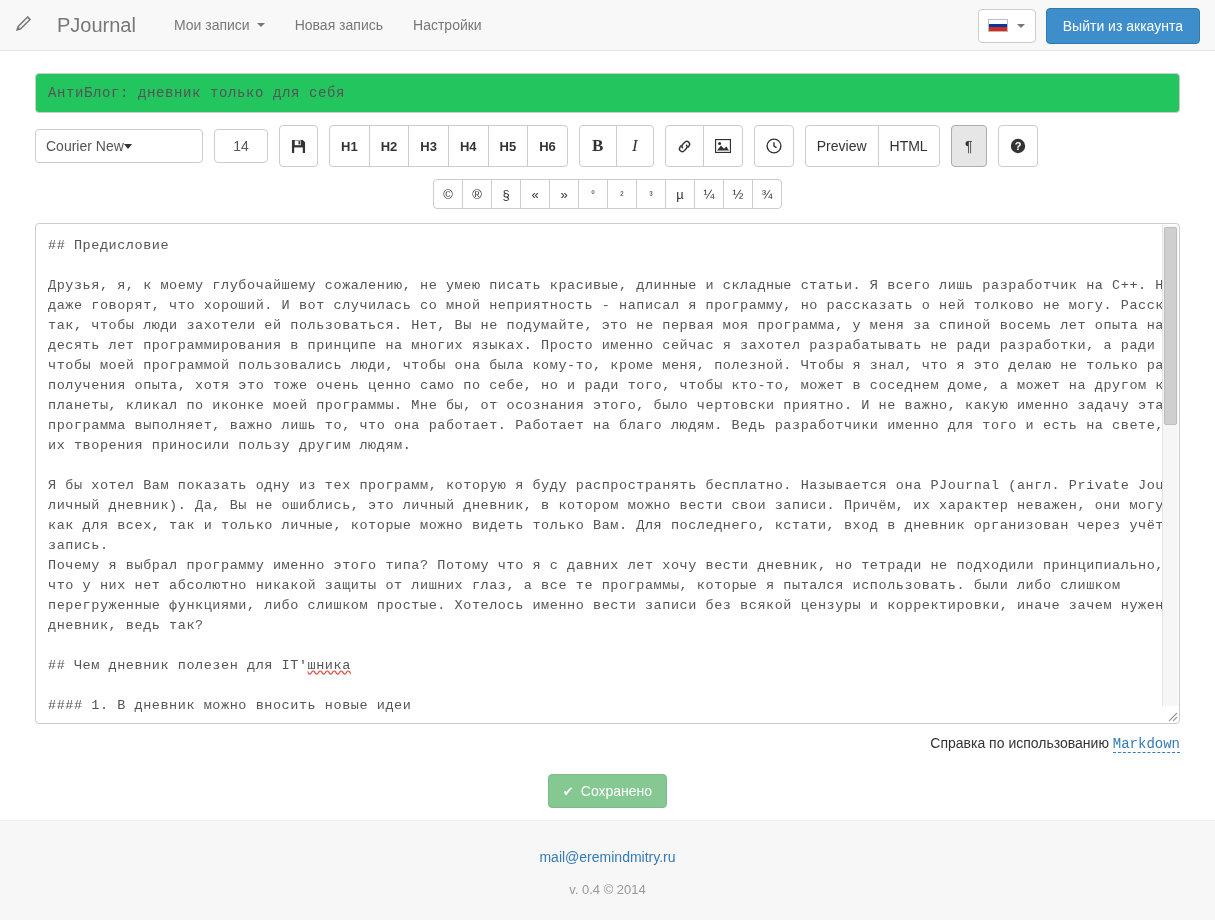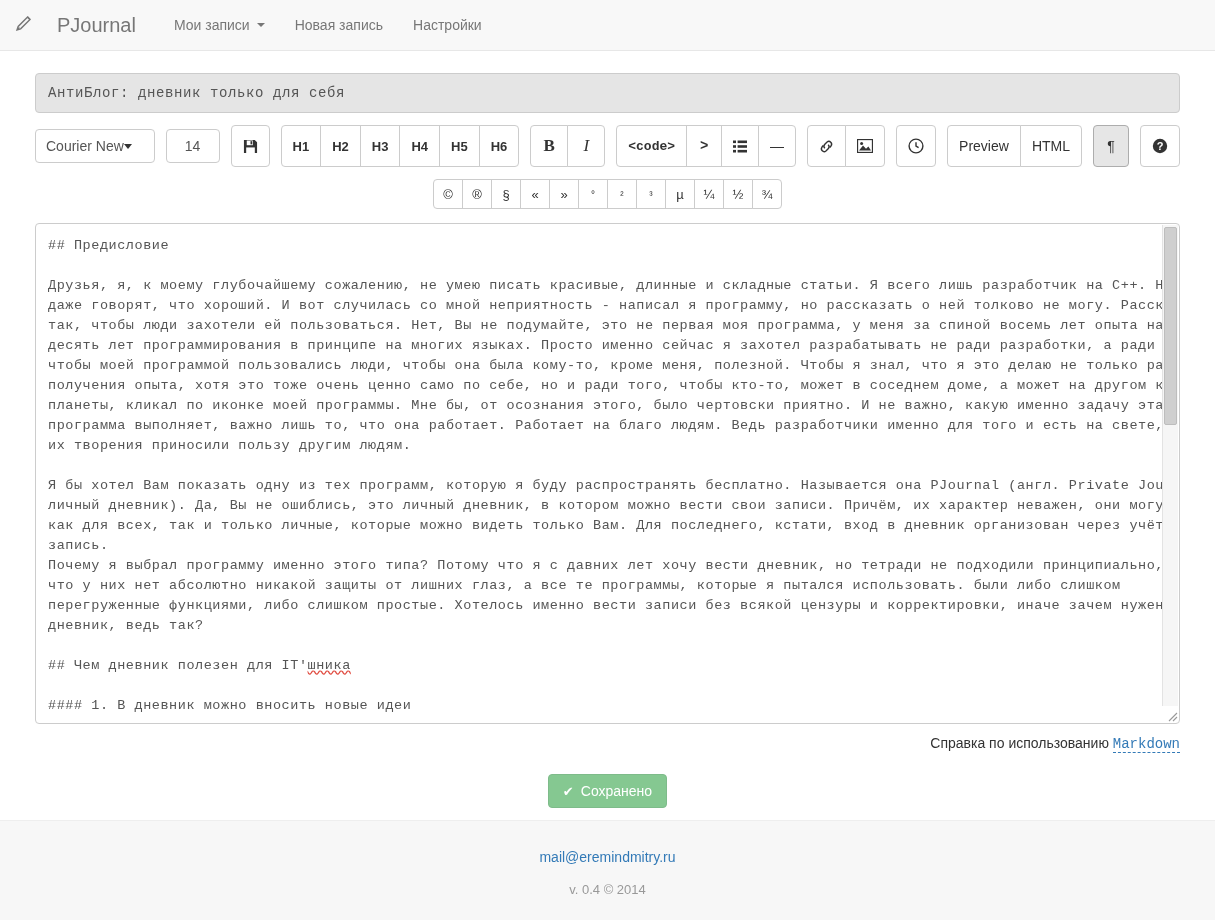--- a/index.html
+++ b/index.html
@@ -105,21 +105,21 @@
     height: 40px;
     border: 1px solid #cccccc;
     border-radius: 4px;
     padding: 6px 12px;
     font-family: "Liberation Mono", monospace;
     font-size: 14px;
     color: #555555;
     letter-spacing: 0.6px;
     outline: none;
     display: block;
-    background: #e5e5e5;
+    background: #22c55e;
   }
 
   
   .toolbar {
     display: flex;
     align-items: center;
     gap: 11px;
     margin-top: 12px;
     flex-wrap: nowrap;
   }
@@ -345,20 +345,31 @@
       <span>Мои записи</span>
       <span class="caret"></span>
     </a>
     <a class="navlink">
       <span>Новая запись</span>
     </a>
     <a class="navlink">
       <span>Настройки</span>
     </a>
   </div>
+  <div class="nav-right">
+    <div class="lang-btn">
+      <span class="flag-ru">
+        <i style="background:#ffffff"></i>
+          <i style="background:#0039a6"></i>
+          <i style="background:#d52b1e"></i>
+      </span>
+      <span class="caret"></span>
+    </div>
+    <button class="btn-logout">Выйти из аккаунта</button>
+  </div>
 </div>
 
 <div class="container">
 
   <input class="title-input" value="АнтиБлог: дневник только для себя" style="">
 
   <div class="toolbar">
 
     <div class="font-select">
       <span>Courier New</span>
@@ -387,37 +398,20 @@
       <button class="tbtn heading">H4</button>
       <button class="tbtn heading">H5</button>
       <button class="tbtn heading">H6</button>
     </div>
 
     <div class="bgroup">
       <button class="tbtn serif" style="font-weight:bold;width:38px">B</button>
       <button class="tbtn serif-i" style="width:38px">I</button>
     </div>
 
-    <div class="bgroup">
-      <button class="tbtn code">&lt;code&gt;</button>
-      <button class="tbtn mono">&gt;</button>
-      <button class="tbtn">
-        <span>
-          <svg width="14" height="13" viewBox="0 0 14 13">
-            <rect x="0" y="0.5" width="3" height="2.6" fill="#333"></rect>
-              <rect x="4.6" y="0.5" width="9.4" height="2.6" fill="#333"></rect>
-            <rect x="0" y="5.2" width="3" height="2.6" fill="#333"></rect>
-              <rect x="4.6" y="5.2" width="9.4" height="2.6" fill="#333"></rect>
-            <rect x="0" y="9.9" width="3" height="2.6" fill="#333"></rect>
-              <rect x="4.6" y="9.9" width="9.4" height="2.6" fill="#333"></rect>
-          </svg>
-        </span>
-      </button>
-      <button class="tbtn">—</button>
-    </div>
 
     <div class="bgroup">
       <button class="tbtn">
         <span>
           <svg width="15" height="15" viewBox="0 0 16 16">
             <path d="M6.2 9.8 a3 3 0 0 1 0-4.2 l2.4-2.4 a3 3 0 0 1 4.2 4.2 L11.4 9" fill="none" stroke="#333" stroke-width="1.5"></path>
             <path d="M9.8 6.2 a3 3 0 0 1 0 4.2 l-2.4 2.4 a3 3 0 0 1-4.2-4.2 L4.6 7" fill="none" stroke="#333" stroke-width="1.5"></path>
           </svg>
         </span>
       </button>

